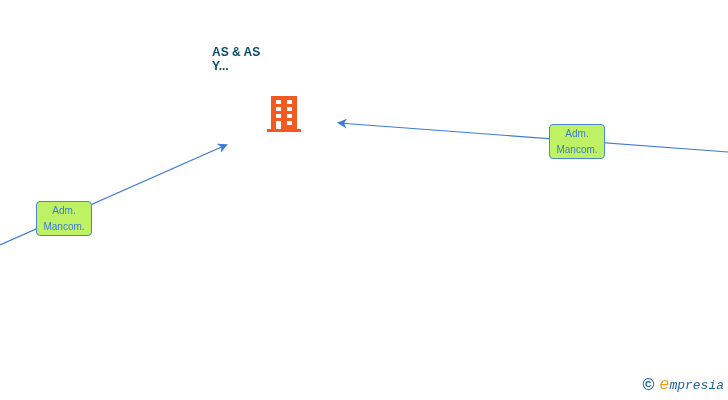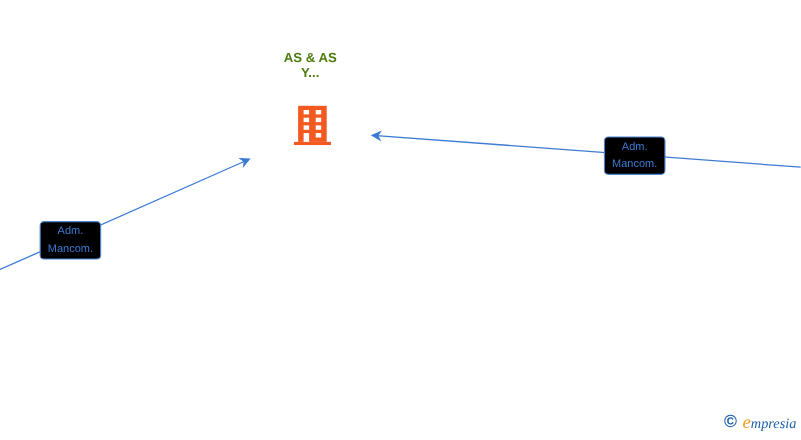--- a/index.html
+++ b/index.html
@@ -1,24 +1,24 @@
 <!DOCTYPE html>
 <html><head>
 <meta charset="utf-8">
 <style>
   html, body { margin:0; padding:0; }
   body { width:728px; height:400px; background:#ffffff; position:relative; overflow:hidden; font-family:"Liberation Sans", sans-serif; }
   .edges { position:absolute; left:0; top:0; width:728px; height:400px; }
-  .node-title { position:absolute; left:212px; top:46px; width:140px; text-align:center; color:#4d7c0f; font-weight:bold; font-size:12px; line-height:13.5px; }
+  .node-title { position:absolute; left:212px; top:46px; width:140px; color:#0c4a6e; font-weight:bold; font-size:12px; line-height:13.5px; }
   .node-icon { position:absolute; left:267px; top:96px; width:34px; height:36px; }
-  .rel { position:absolute; background:#000000; border:1px solid #4a86d4; border-radius:4px; color:#3b7bd4; font-size:10px; line-height:16px; text-align:center; padding:1px 4px; box-sizing:border-box; }
+  .rel { position:absolute; background:#bef264; border:1px solid #4a86d4; border-radius:4px; color:#3b7bd4; font-size:10px; line-height:16px; text-align:center; padding:1px 4px; box-sizing:border-box; }
   .rel span { display:block; }
   .footer { position:absolute; right:4px; bottom:6px; display:flex; align-items:center; gap:5px; }
   .copy { color:#1c5fa8; font-size:16px; font-weight:bold; }
-  .brand { color:#1c5fa8; font-family:Liberation Serif, serif; font-style:italic; font-size:13px; }
+  .brand { color:#1c5fa8; font-family:Liberation Mono, monospace; font-style:italic; font-size:13px; }
   .brand .e { color:#f59b1f; font-size:17px; }
 </style>
 </head>
 <body>
 
 <svg class="edges" viewBox="0 0 728 400">
   <defs>
     <marker id="arrow" markerWidth="10" markerHeight="10" refX="8" refY="5" orient="auto" markerUnits="userSpaceOnUse">
       <path d="M0,0 L10,5 L0,10 L3,5 Z" fill="#3b7bd4"></path>
     </marker>

